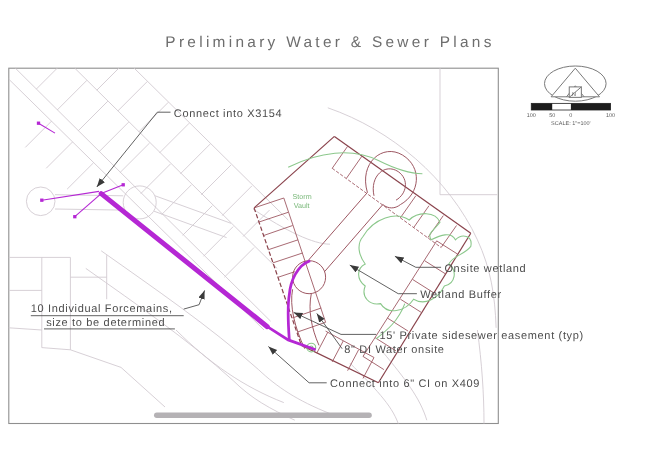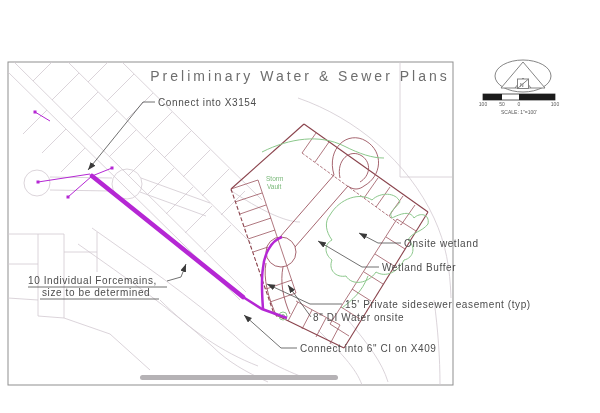--- a/index.html
+++ b/index.html
@@ -1,19 +1,19 @@
 <!DOCTYPE html>
 <html><head>
 <meta charset="utf-8">
 <style>
   html,body{margin:0;padding:0;background:#ffffff;}
   .page{position:relative;width:600px;height:413px;background:#fff;overflow:hidden;
         font-family:"Liberation Sans", sans-serif;}
   .title{position:absolute;top:30px;left:0;width:600px;text-align:center;
-         font-size:14px;letter-spacing:3px;color:#6e6e6e;font-weight:400;margin-top:38px;}
+         font-size:14px;letter-spacing:3px;color:#6e6e6e;font-weight:400;}
   svg text{font-family:"Liberation Sans", sans-serif;}
   .ann{fill:#4c4c4c;font-size:10px;letter-spacing:0.6px;}
   .tiny{fill:#5a5a5a;font-size:5px;}
   .green-t{fill:#79b879;font-size:6.5px;}
 </style>
 </head>
 <body>
 
 <div class="page">
   <div class="title">Preliminary Water &amp; Sewer Plans</div>

